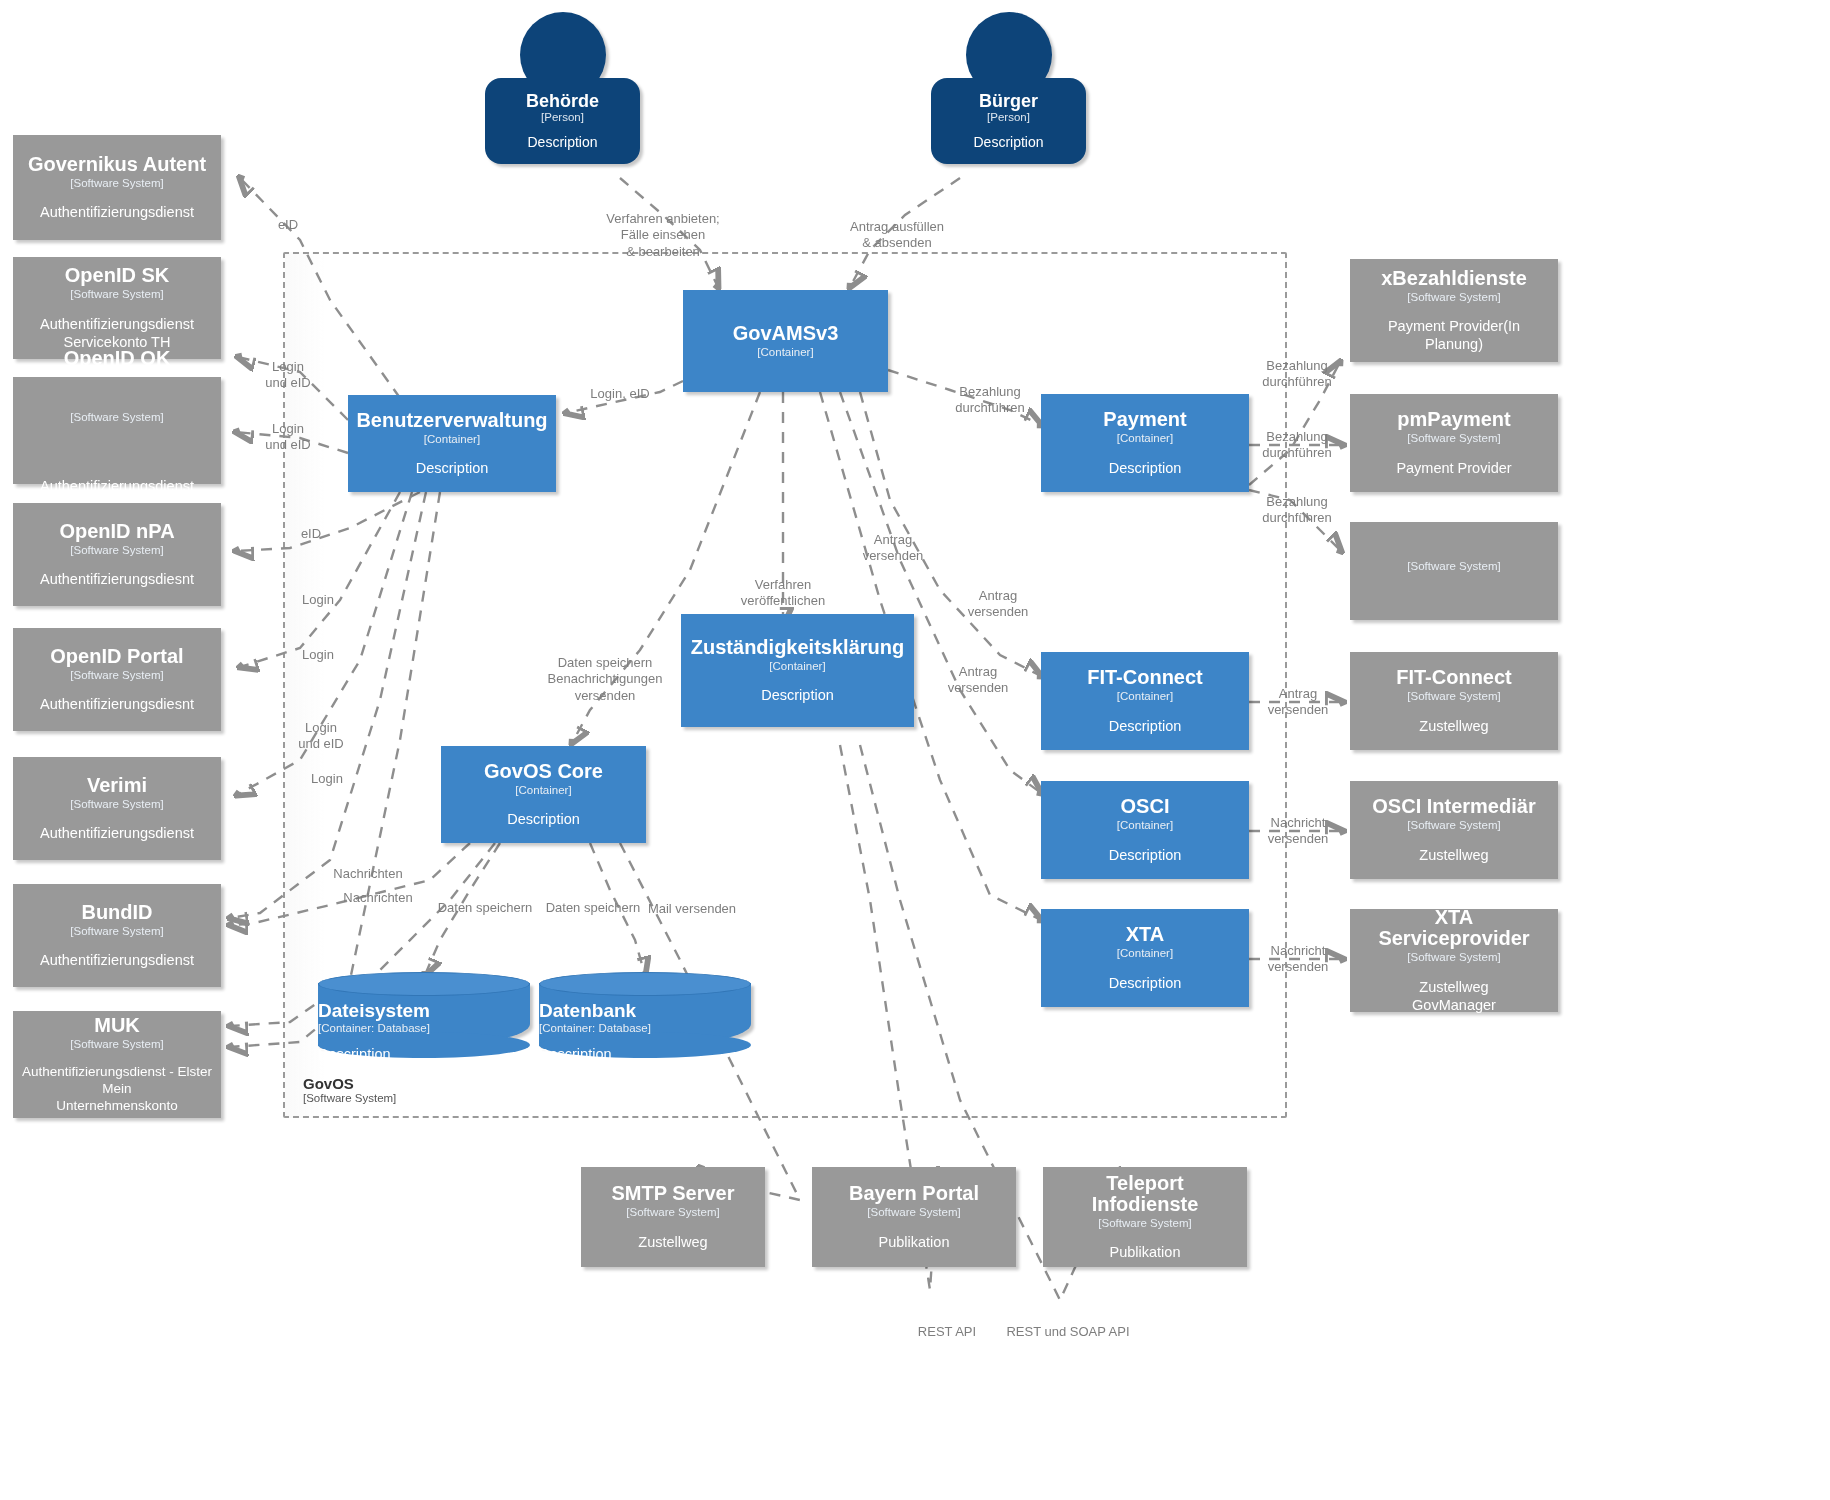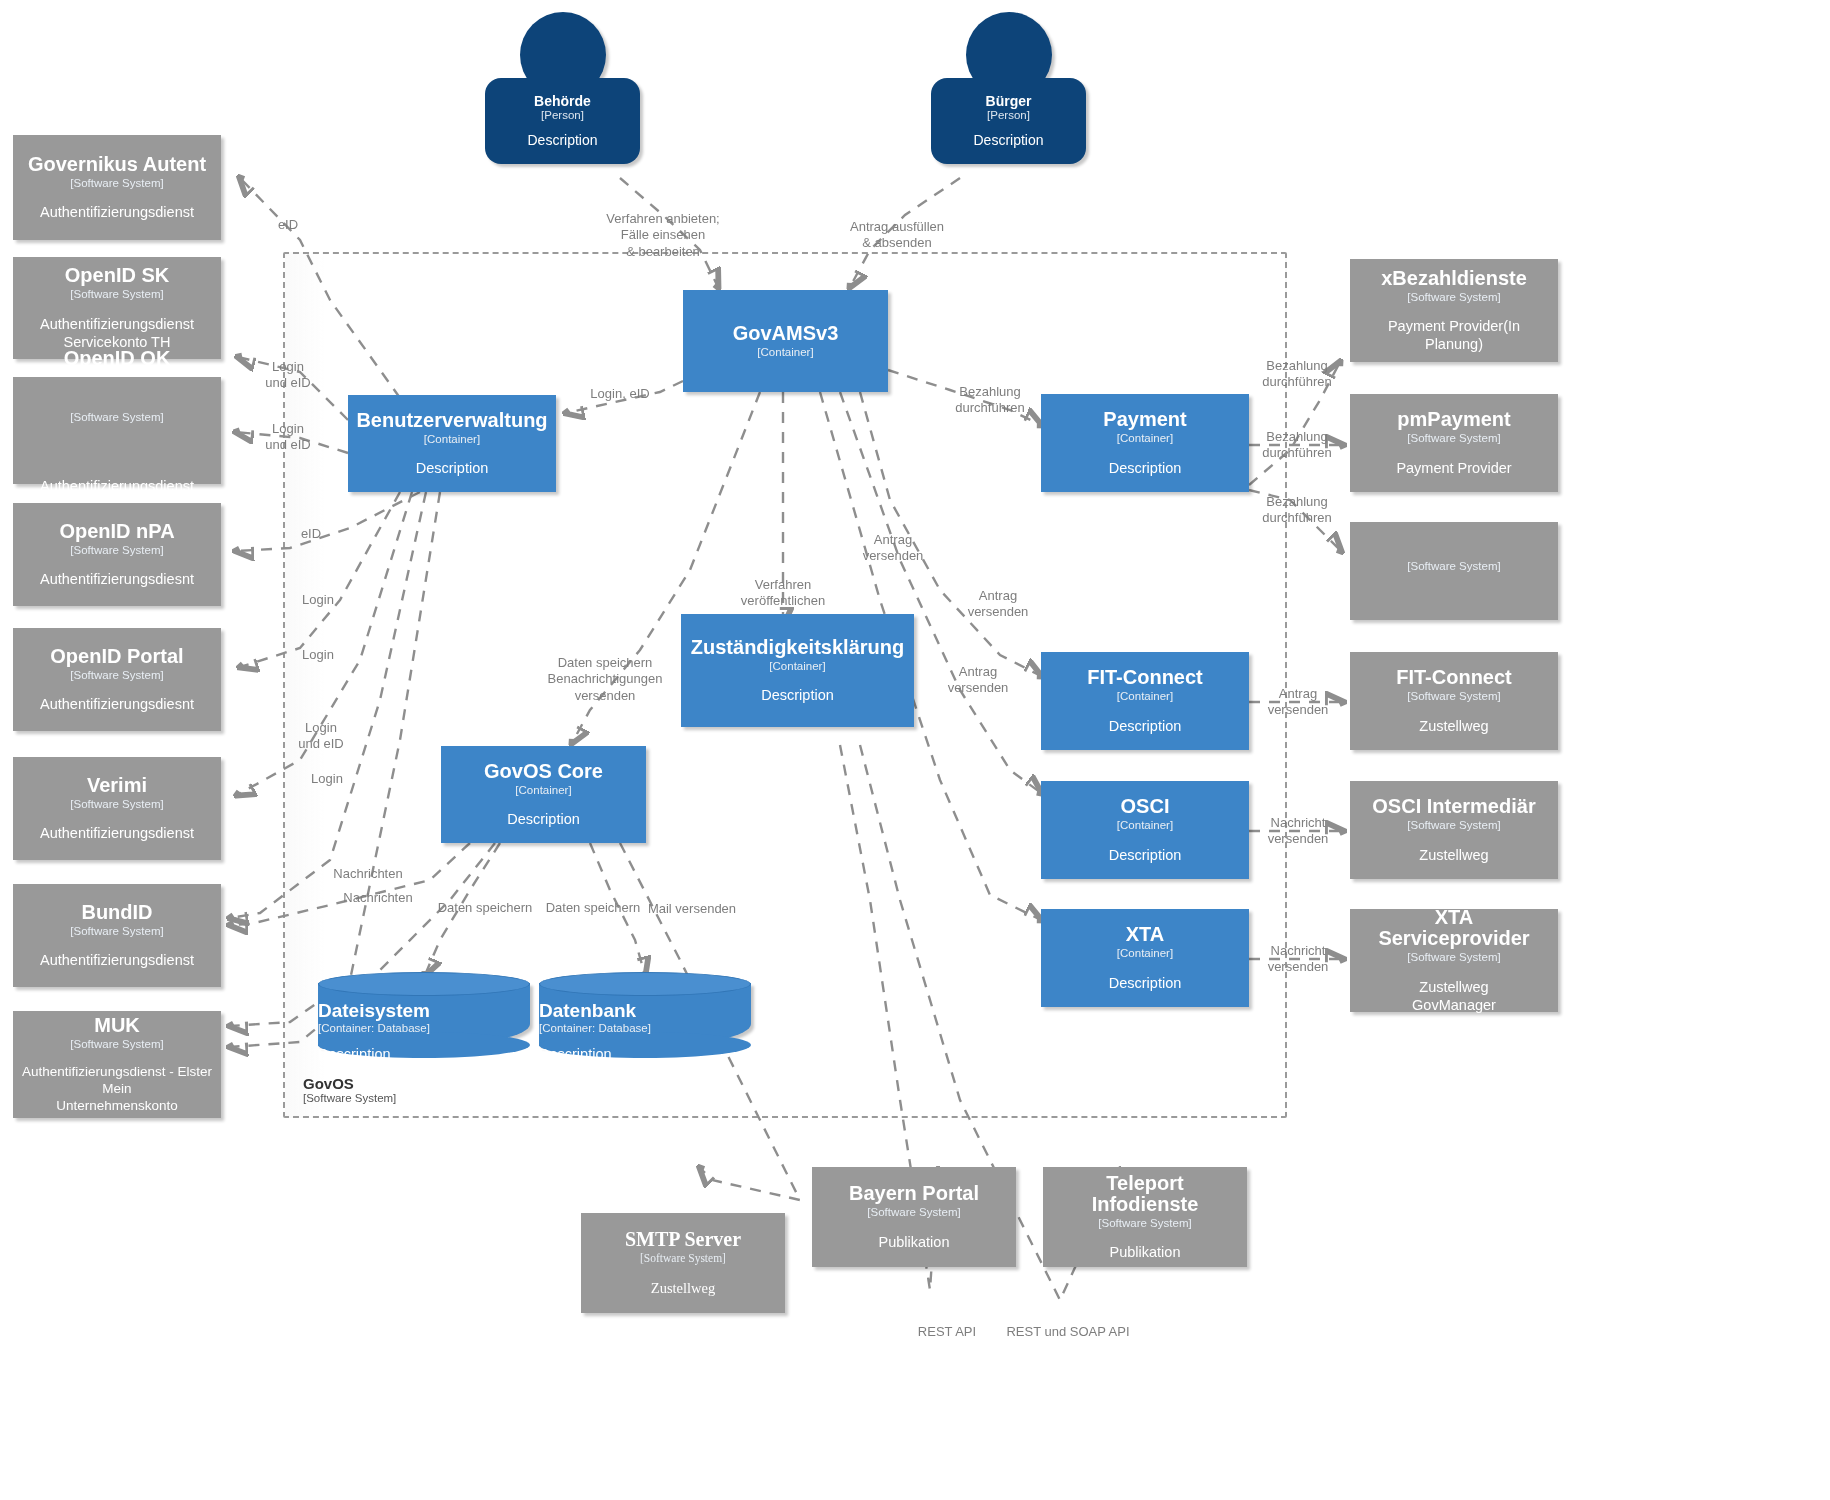--- a/index.html
+++ b/index.html
@@ -23,21 +23,21 @@
 
   
   .person{position:absolute;width:155px;}
   .person .head{width:86px;height:86px;border-radius:50%;background:#0d4479;
                 margin:0 auto;position:relative;z-index:1;
                 box-shadow:3px 3px 3px rgba(0,0,0,.22);}
   .person .body{margin-top:-20px;height:86px;border-radius:16px;background:#0d4479;
                 display:flex;flex-direction:column;align-items:center;justify-content:center;
                 color:#fff;position:relative;z-index:2;
                 box-shadow:3px 3px 3px rgba(0,0,0,.22);}
-  .person .nm{font-weight:bold;font-size:14px;line-height:1;}
+  .person .nm{font-weight:bold;font-size:18px;line-height:1;}
   .person .tech{font-size:11.5px;color:#dde6ef;margin-top:1px;}
   .person .desc{font-size:14px;margin-top:11px;}
 
   
   .db{position:absolute;}
   .db .cyl{position:relative;width:100%;height:100%;}
   .db .barrel{position:absolute;left:0;right:0;top:11px;bottom:0;background:#3d85c8;
               border-radius:0 0 50%/0 0 22px 22px;
               box-shadow:3px 3px 3px rgba(0,0,0,.22);}
   .db .bottom{position:absolute;left:0;right:0;bottom:-12px;height:26px;background:#3d85c8;
@@ -300,21 +300,21 @@
     <div class="tech">[Software System]</div>
     <div class="desc">Zustellweg</div>
   </div>
   <div class="node ext" style="left:1350px;top:909px;width:208px;height:103px;">
     <div class="nm">XTA Serviceprovider</div>
     <div class="tech">[Software System]</div>
     <div class="desc" style="white-space:pre-line">Zustellweg
 GovManager</div>
   </div>
 
-  <div class="node ext" style="left:581px;top:1213px;width:204px;height:100px;font-family:Liberation Serif, serif;">
+  <div class="node ext" style="left:581px;top:1167px;width:184px;height:100px;">
     <div class="nm">SMTP Server</div>
     <div class="tech">[Software System]</div>
     <div class="desc">Zustellweg</div>
   </div>
   <div class="node ext" style="left:812px;top:1167px;width:204px;height:100px;">
     <div class="nm">Bayern Portal</div>
     <div class="tech">[Software System]</div>
     <div class="desc">Publikation</div>
   </div>
   <div class="node ext" style="left:1043px;top:1167px;width:204px;height:100px;">

